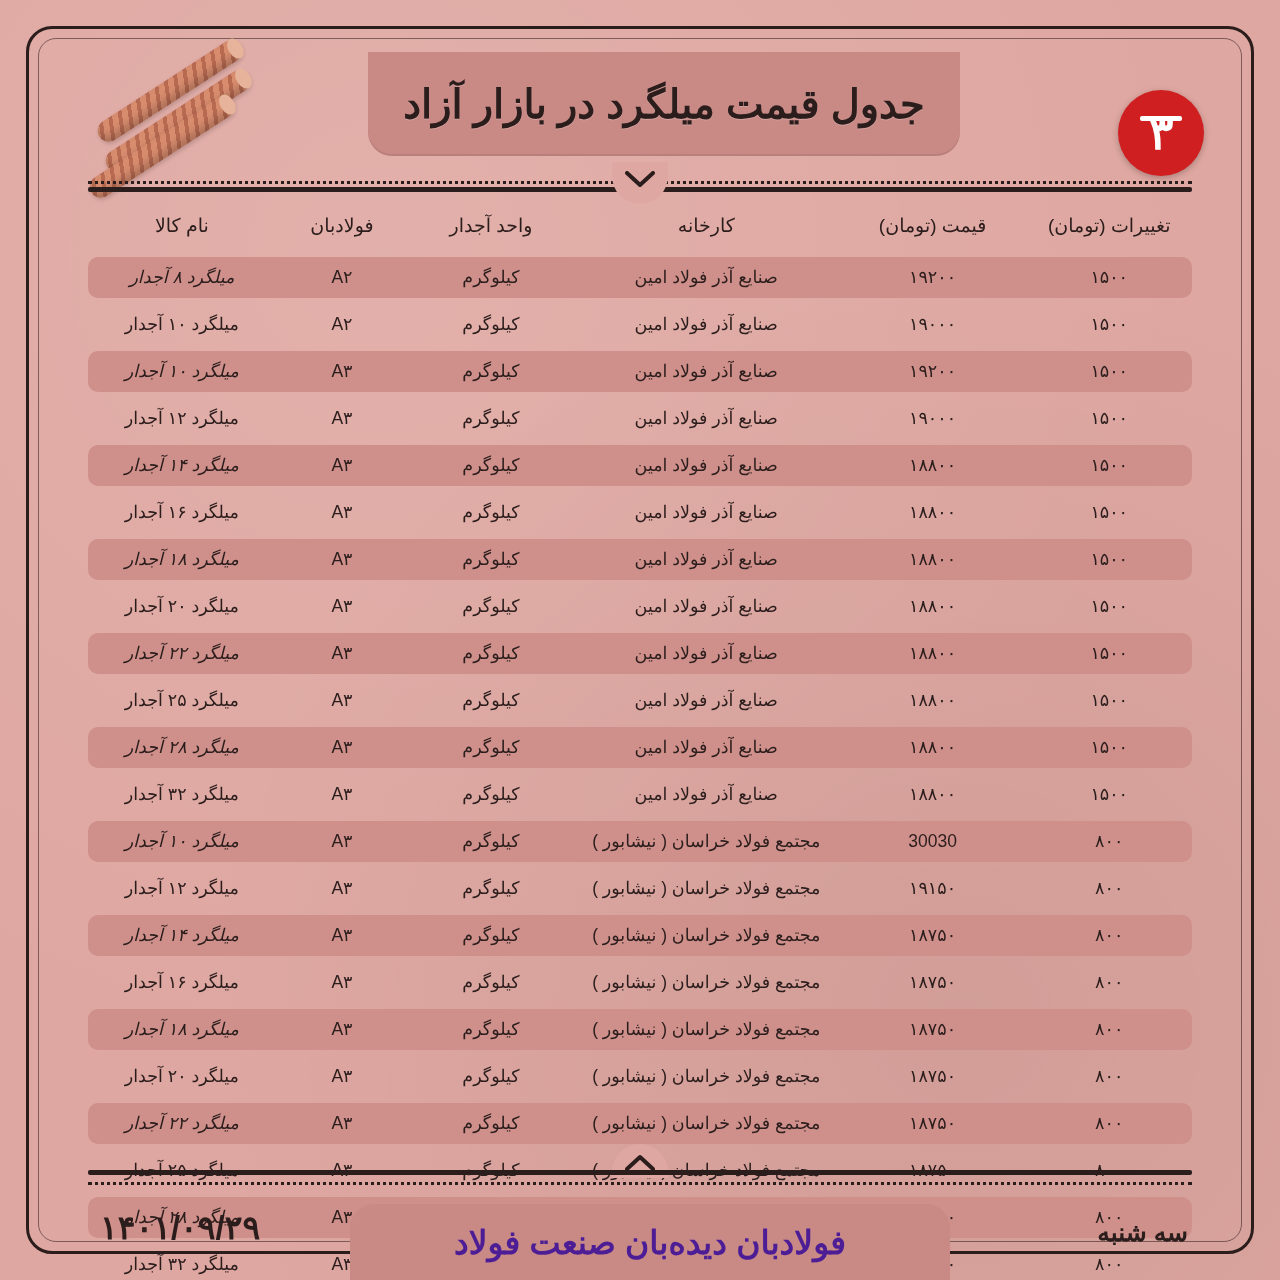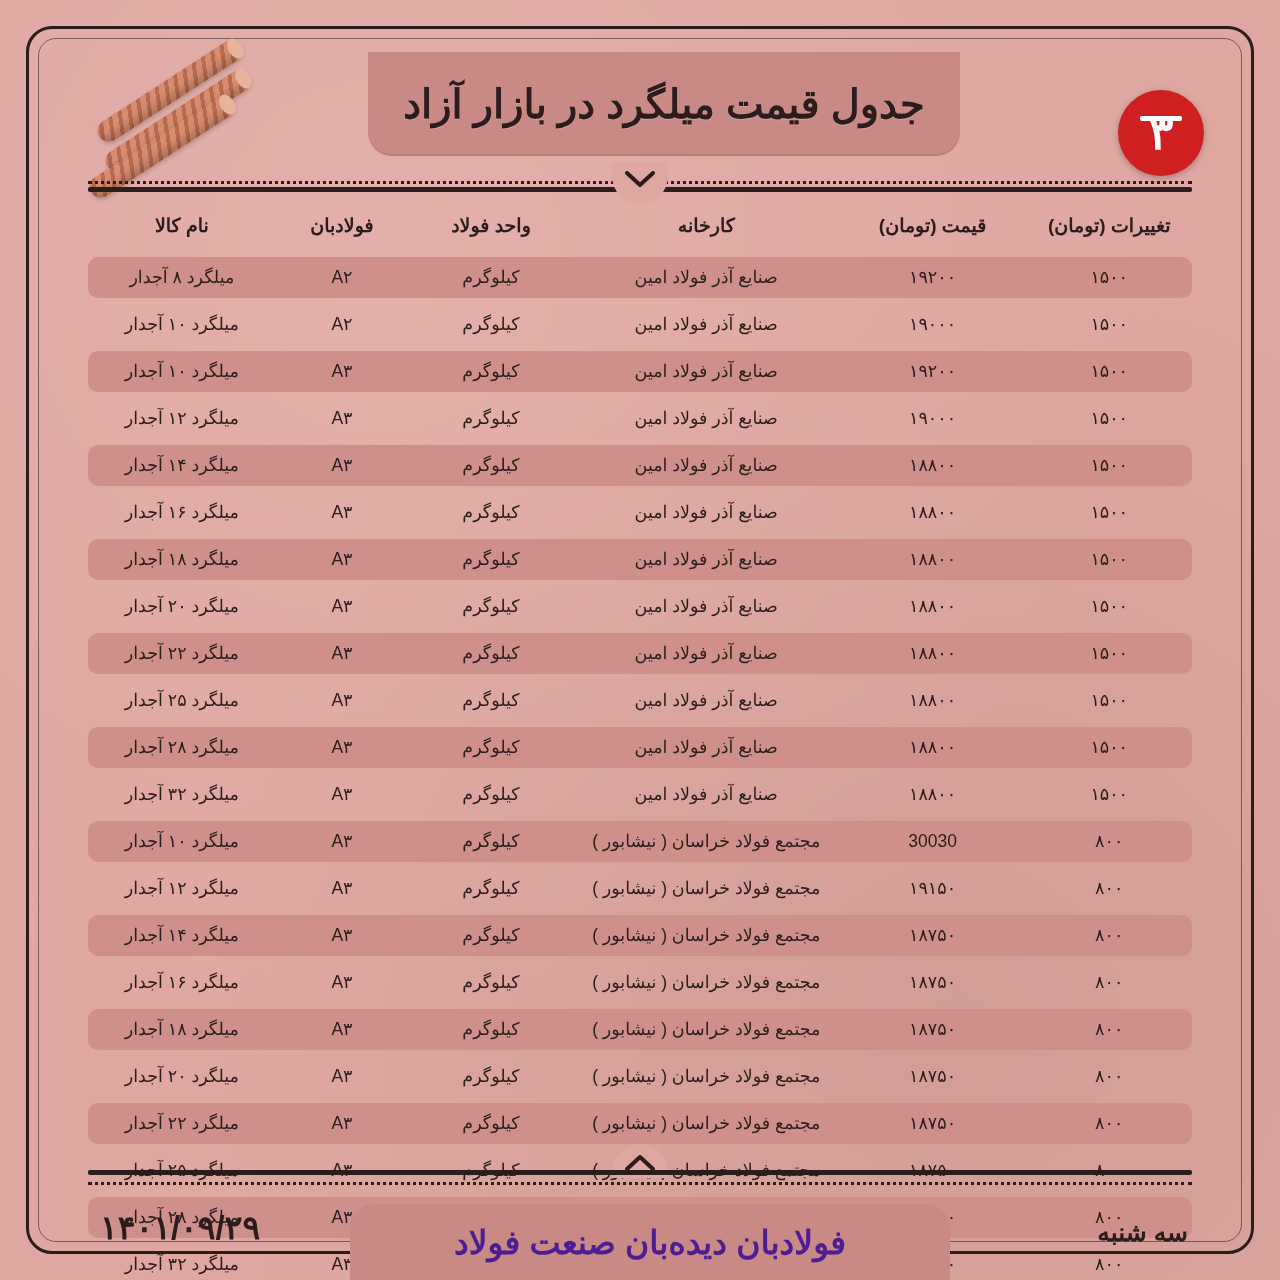--- a/index.html
+++ b/index.html
@@ -182,41 +182,42 @@
     top: 198px;
   }
   table.price {
     width: 100%;
     border-collapse: separate;
     border-spacing: 0 6px;
     table-layout: fixed;
   }
   table.price thead th {
     font-size: 19px;
-    font-weight: bold;
+    font-weight: normal;
     color: #2b1d1c;
     padding: 10px 12px 14px 12px;
     white-space: nowrap;
   }
   table.price tbody td {
     font-size: 17.5px;
     color: #2b1d1c;
     text-align: center;
     padding: 10px 12px;
     height: 18px;
     white-space: nowrap;
   }
   tbody tr.shade td {
     background: #cf908b;
   }
   tbody tr.shade td:first-child {
     border-radius: 0 10px 10px 0;
   }
   tbody tr.shade td:last-child {
     border-radius: 10px 0 0 10px;
+    font-style: italic;
   }
   tbody tr.plain td {
     background: transparent;
   }
   .col-name  { width: 17%; }
   .col-std   { width: 12%; }
   .col-unit  { width: 15%; }
   .col-fact  { width: 24%; }
   .col-price { width: 17%; }
   .col-chg   { width: 15%; }
@@ -343,21 +344,21 @@
         <col class="col-fact">
         <col class="col-unit">
         <col class="col-std">
         <col class="col-name">
       </colgroup>
       <thead>
         <tr>
           <th>تغییرات (تومان)</th>
           <th>قیمت (تومان)</th>
           <th>کارخانه</th>
-          <th>واحد فولاد</th>
+          <th>واحد آجدار</th>
           <th>فولادبان</th>
           <th>نام کالا</th>
         </tr>
       </thead>
       <tbody id="tbody">
           <tr class="shade">
             <td>۱۵۰۰</td>
             <td>۱۹۲۰۰</td>
             <td>صنایع آذر فولاد امین</td>
             <td>کیلوگرم</td>

